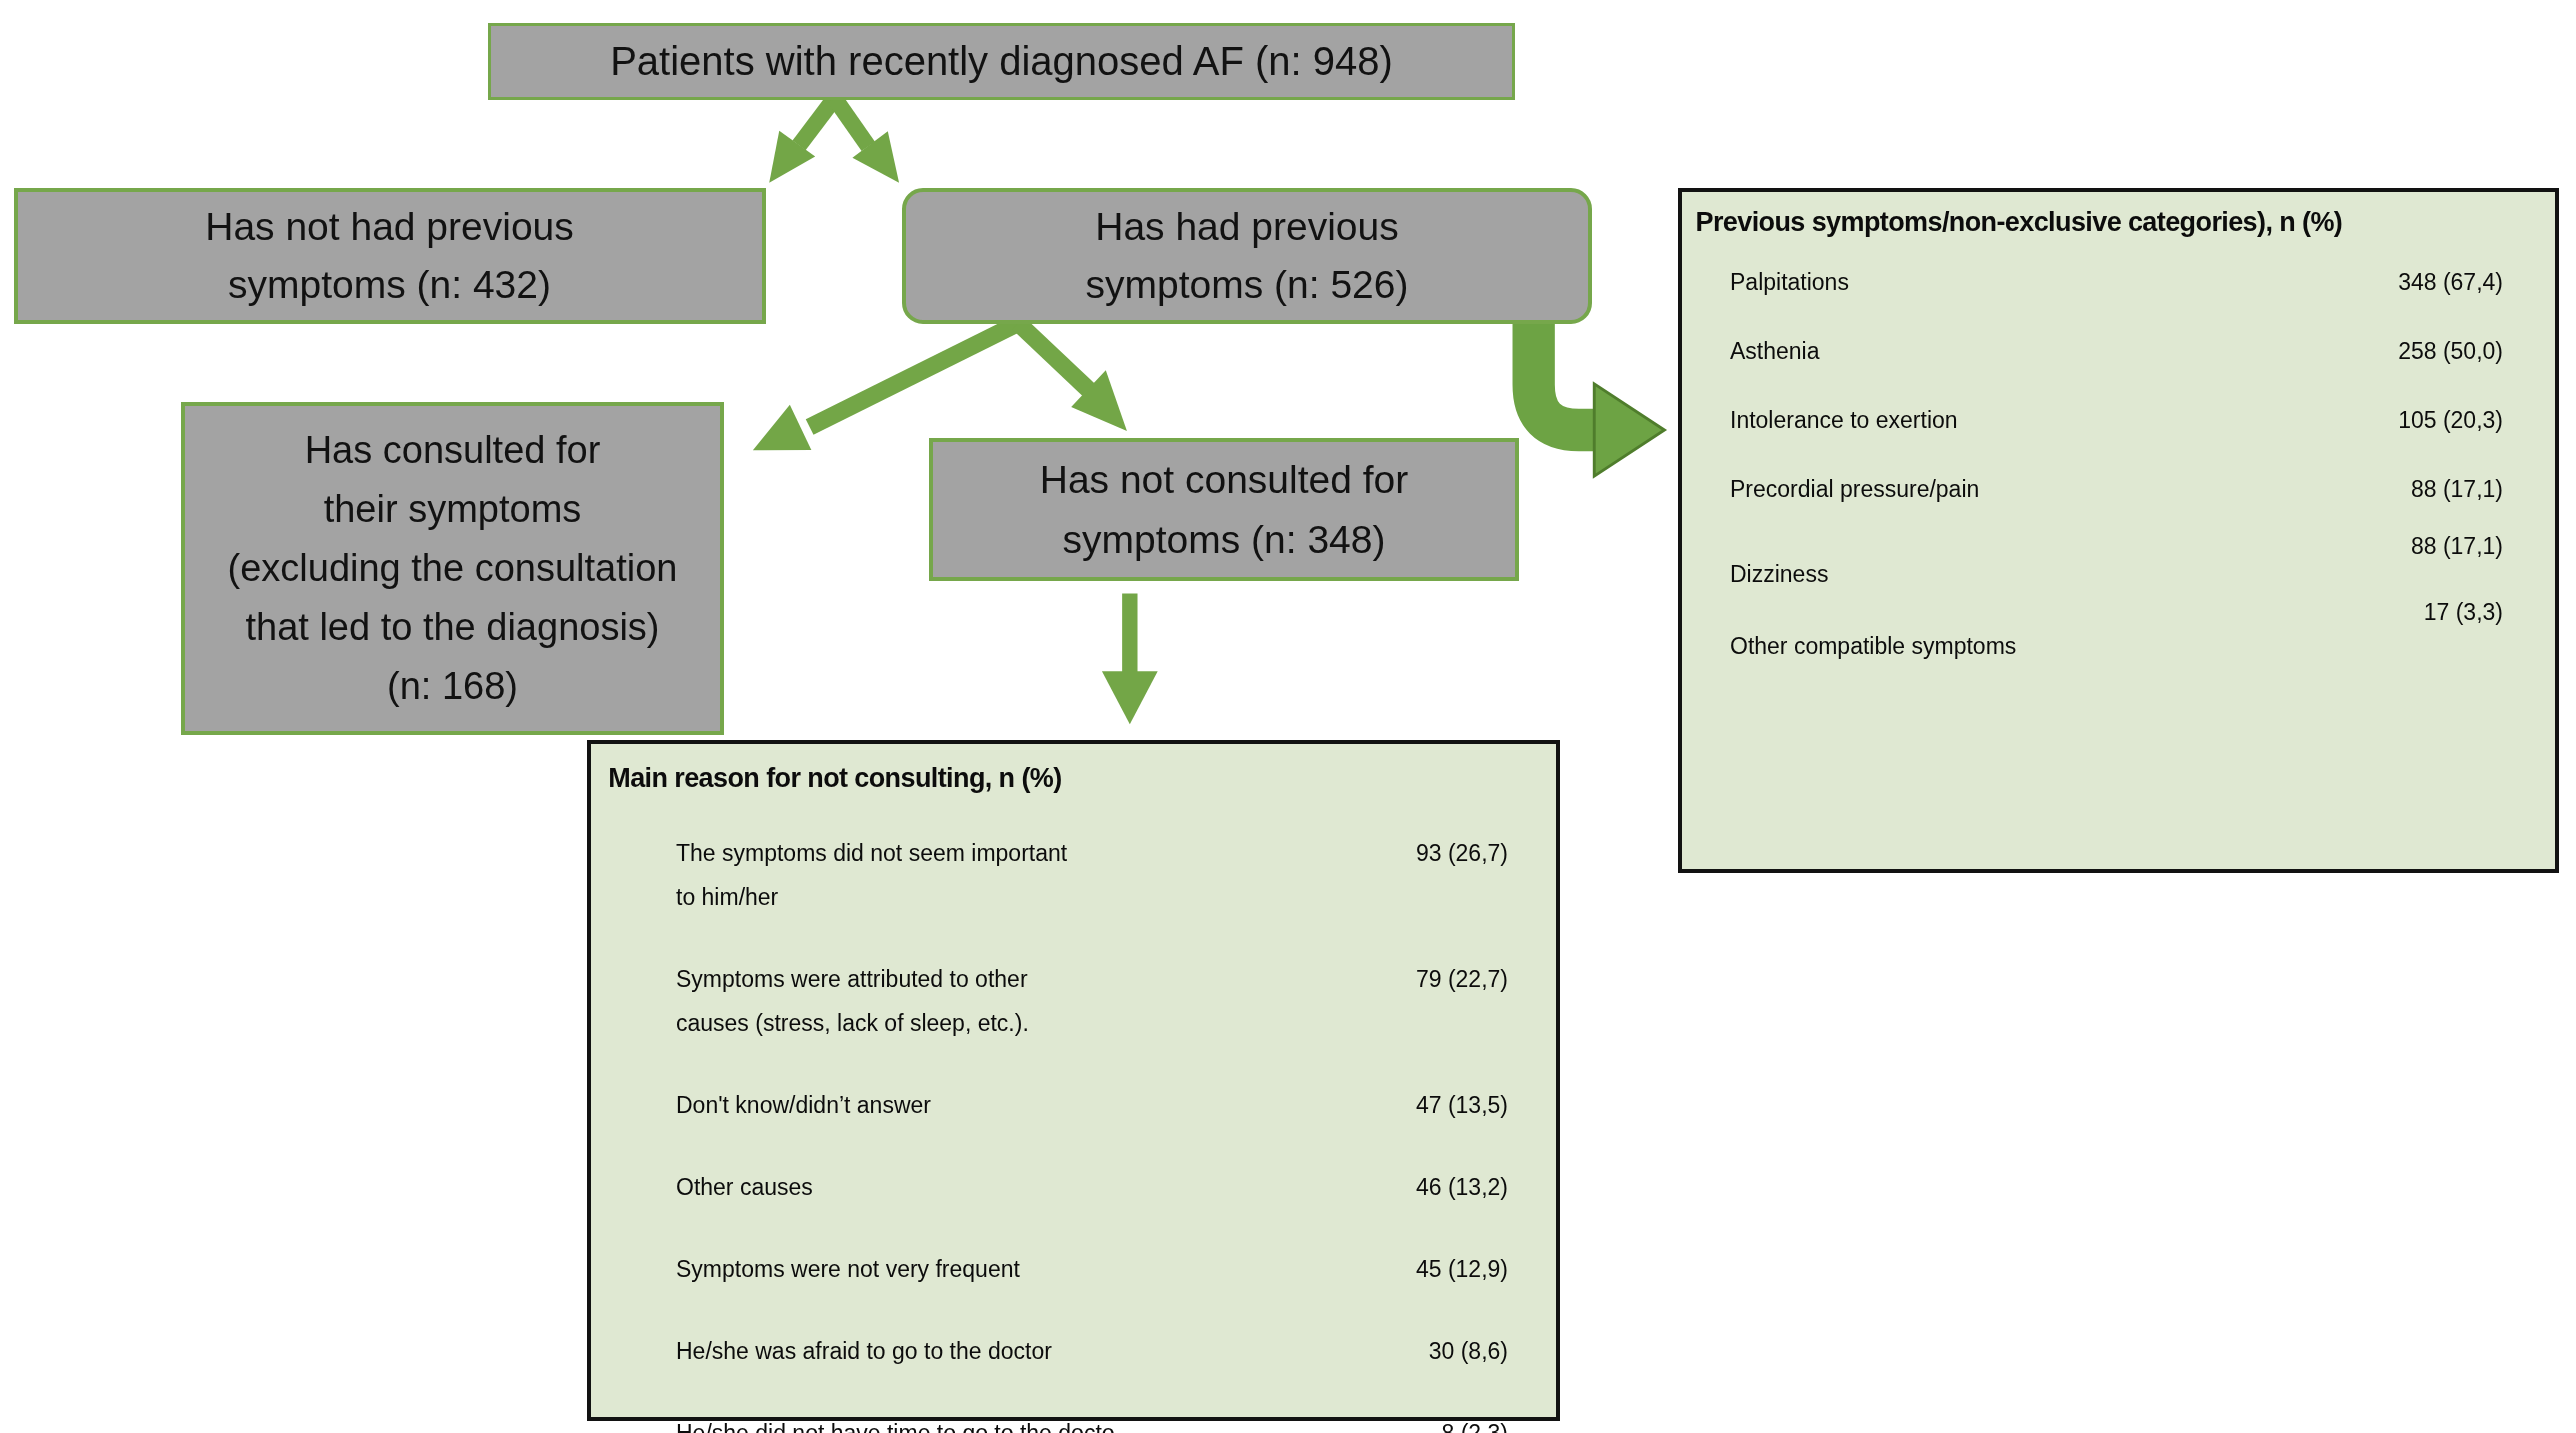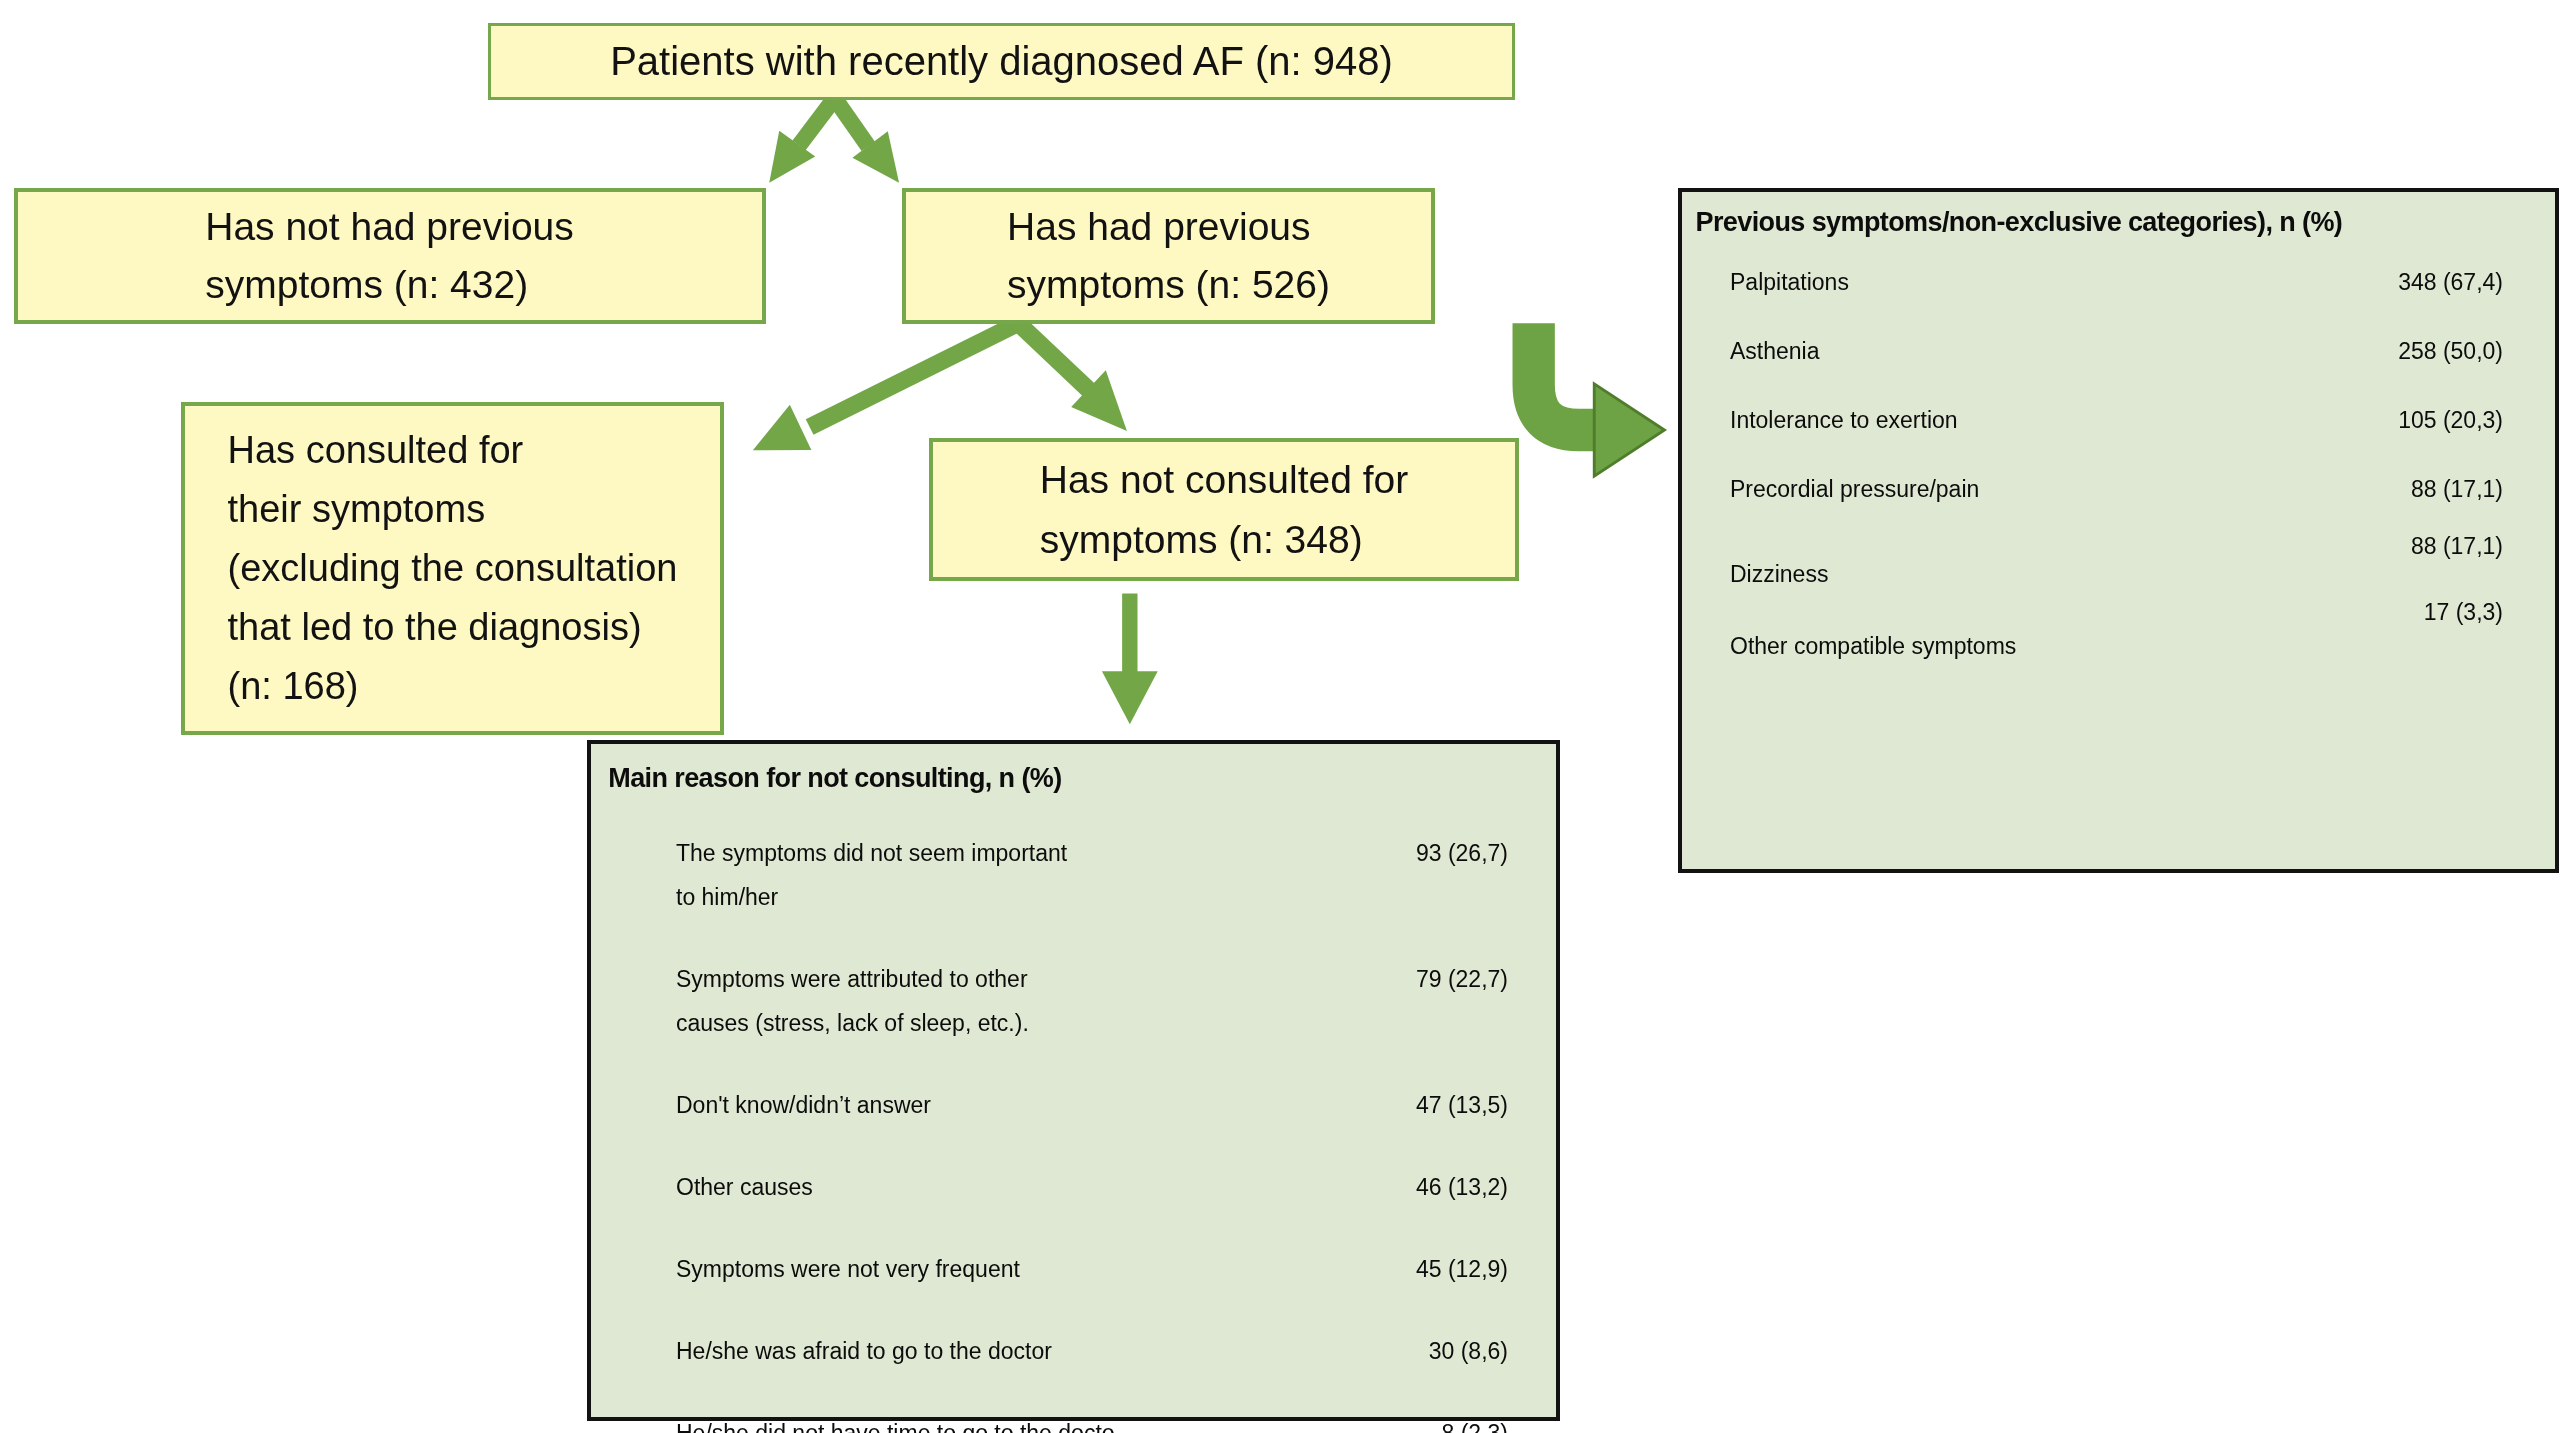--- a/index.html
+++ b/index.html
@@ -10,33 +10,33 @@
     background: #ffffff;
     font-family: "Liberation Sans", sans-serif;
     color: #111111;
     overflow: hidden;
   }
   .arrows { position: absolute; left: 0; top: 0; width: 2576px; height: 1434px; }
 
   
   .fbox {
     position: absolute;
-    background: #fef9c3;
+    background: #a3a3a3;
     border: 4.8px solid #76a74b;
     box-sizing: border-box;
     display: flex;
     align-items: center;
     justify-content: center;
-    text-align: left;
+    text-align: center;
     white-space: pre-line;
     color: #121212;
   }
   .fbox-top    { left: 488px;  top: 23px;  width: 1027px; height: 77px;  font-size: 40px; border-width: 3.8px; }
   .fbox-left   { left: 13.5px;   top: 188px; width: 752px;  height: 136px; font-size: 39px; line-height: 58px; }
-  .fbox-mid    { left: 902px;  top: 188px; width: 533px;  height: 136px; font-size: 39px; line-height: 58px; }
+  .fbox-mid    { left: 902px;  top: 188px; width: 690px;  height: 136px; font-size: 39px; line-height: 58px; border-radius: 21px; }
   .fbox-cons   { left: 181px;  top: 402px; width: 543px;  height: 333px; font-size: 38px; line-height: 59px; }
   .fbox-nocons { left: 929px;  top: 438px; width: 590px;  height: 143px; font-size: 39px; line-height: 60px; }
 
   
   .gtable {
     position: absolute;
     background: #dfe8d2;
     border: 4.8px solid #121212;
     box-sizing: border-box;
   }

